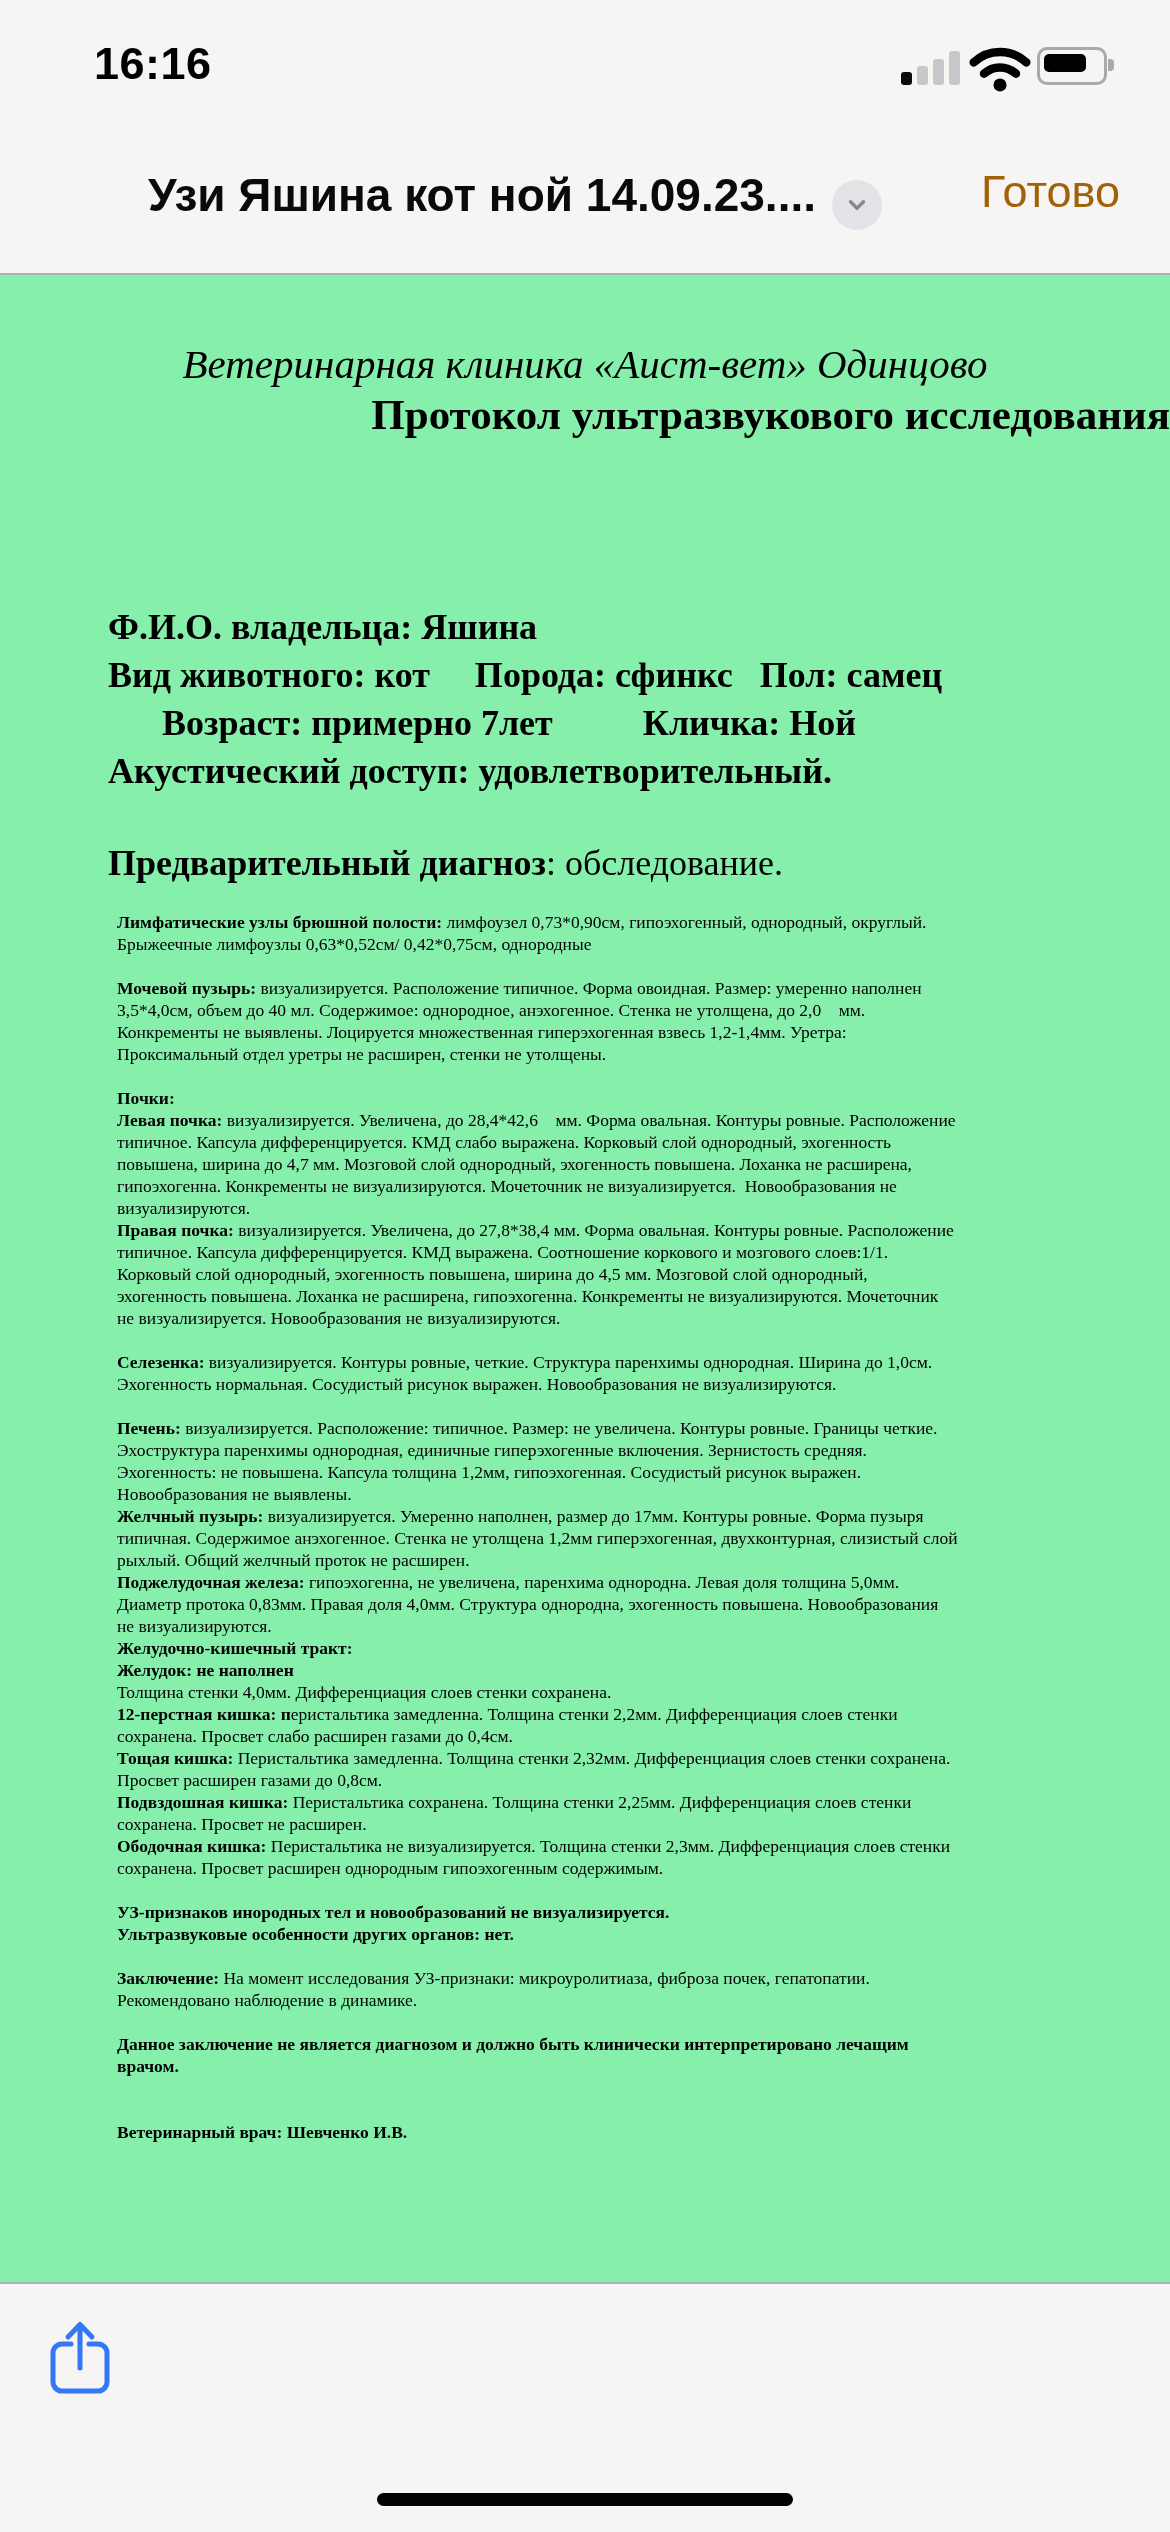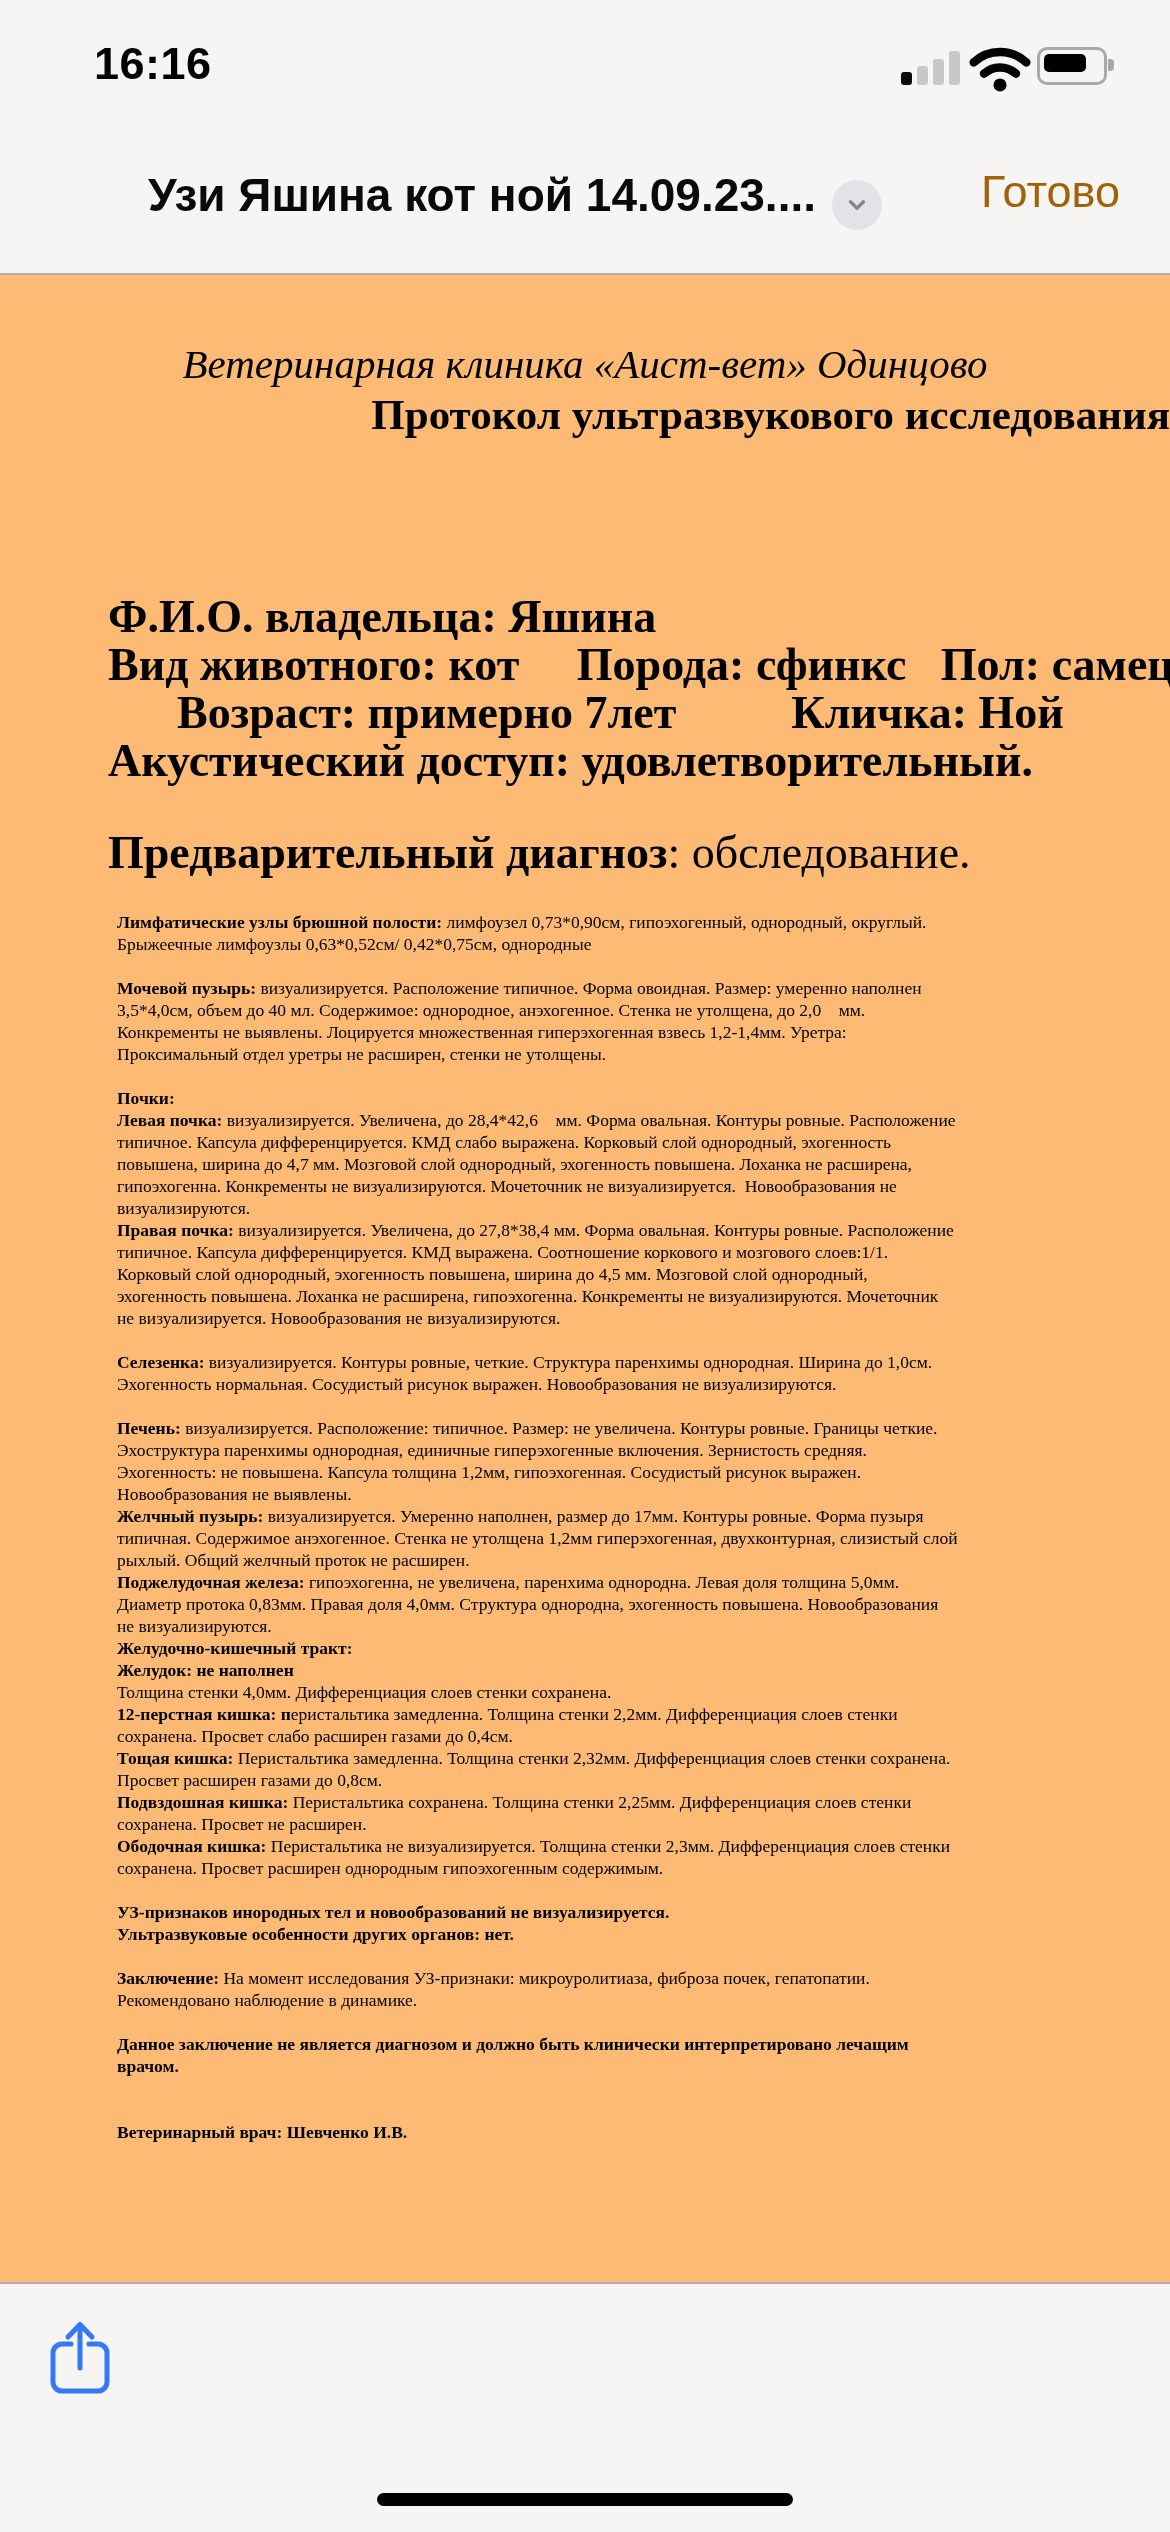--- a/index.html
+++ b/index.html
@@ -17,26 +17,26 @@
   
   .nav-title{position:absolute;left:56px;top:168px;width:760px;font-size:46px;font-weight:700;
              white-space:nowrap;overflow:hidden;color:#0A0A0A;text-align:right;}
   .chev-btn{position:absolute;left:832px;top:180px;width:50px;height:50px;border:none;border-radius:50%;
             background:#E3E2E7;padding:0;cursor:pointer;display:flex;align-items:center;justify-content:center;}
   .done-btn{position:absolute;right:50px;top:166px;border:none;background:none;padding:0;cursor:pointer;
             font-size:45px;font-weight:450;font-family:"Liberation Sans",sans-serif;}
   .nav-sep{position:absolute;top:273px;left:0;width:100%;height:2px;background:#AFAEB3;}
 
   
-  .page{position:absolute;top:275px;left:0;width:1170px;height:2007px;background:#fdba74;
+  .page{position:absolute;top:275px;left:0;width:1170px;height:2007px;background:#86efac;
         font-family:"Liberation Serif","DejaVu Serif",serif;}
   .doc-header{position:absolute;top:64px;left:0;width:100%;text-align:center;}
   .h-it{font-size:41px;font-style:italic;line-height:51px;}
   .h-bd{font-size:43px;font-weight:700;line-height:50px;padding-left:60px;text-align:right;}
-  .doc-info{position:absolute;top:318px;left:108px;width:1010px;font-size:46px;line-height:48px;white-space:pre;}
+  .doc-info{position:absolute;top:328px;left:108px;width:1010px;font-size:36px;line-height:48px;white-space:pre;}
   .doc-info .line{height:48px;}
   .doc-info .blank{height:44px;}
   .doc-body{position:absolute;top:636px;left:117px;width:1000px;font-size:17.5px;line-height:22px;white-space:pre;}
   .doc-body .line{height:22px;}
   .doc-body .blank{height:22px;}
   .b{font-weight:700;}
 
   
   .toolbar{position:absolute;top:2282px;left:0;width:100%;height:250px;background:#F6F5F4;border-top:2px solid #AFAEB3;box-sizing:border-box;}
   .share-btn{position:absolute;left:50px;top:34px;border:none;background:none;padding:0;cursor:pointer;}

